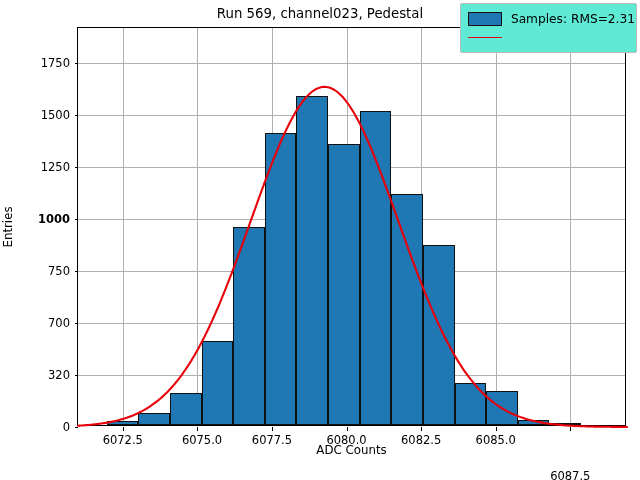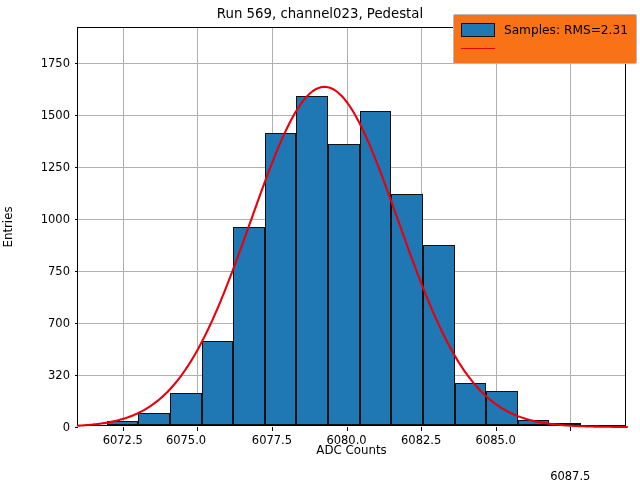--- a/index.html
+++ b/index.html
@@ -52,23 +52,23 @@
   }
   #ylabel{
     position:absolute;left:8px;top:227px;
     font-size:11.8px;color:#000;
     transform:translate(-50%,-50%) rotate(-90deg);
     transform-origin:center center;white-space:nowrap;
   }
 
   
   #legend{
-    position:absolute;right:3px;top:14px;
-    background:#f97316;border:0.9px solid #b8b8b8;border-radius:2px;
-    padding:5px 8px 5px 7px;
+    position:absolute;right:3px;top:3px;
+    background:#5eead4;border:0.9px solid #b8b8b8;border-radius:2px;
+    padding:5px 1px 5px 7px;
     box-sizing:border-box;
   }
   .legrow{display:flex;align-items:center;height:19px;}
   .legkey{width:34px;height:14px;margin-right:9px;flex:0 0 34px;position:relative;}
   .legkey.patch{background:#1f77b4;border:1.05px solid #111;box-sizing:border-box;}
   .legkey.line:after{
     content:"";position:absolute;left:0;right:0;top:6px;height:1.8px;background:#e8000b;
   }
   .legtext{font-size:12.2px;color:#000;white-space:nowrap;}
   .legtext i{font-family:"DejaVu Serif",serif;font-style:italic;}
@@ -114,21 +114,21 @@
         <div class="bar" title="6086.27: 25" style="left: 439.8px; width: 31.63px; height: 5.2px; background: rgb(31, 119, 180); border-color: rgb(17, 17, 17);"></div>
         <div class="bar" title="6087.33: 10" style="left: 471.42px; width: 31.63px; height: 2.08px; background: rgb(31, 119, 180); border-color: rgb(17, 17, 17);"></div>
       </div>
     <svg id="fitsvg" viewBox="0 0 549 399" preserveAspectRatio="none">
       <path id="fitpath" fill="none" stroke="#e8000b" stroke-width="2.1" stroke-linejoin="round" stroke-linecap="round" d="M0.00,397.74 L1.37,397.65 L2.74,397.57 L4.12,397.48 L5.49,397.38 L6.86,397.28 L8.23,397.17 L9.61,397.06 L10.98,396.94 L12.35,396.82 L13.73,396.68 L15.10,396.54 L16.47,396.39 L17.84,396.24 L19.22,396.08 L20.59,395.90 L21.96,395.72 L23.33,395.53 L24.71,395.33 L26.08,395.12 L27.45,394.90 L28.82,394.67 L30.19,394.42 L31.57,394.16 L32.94,393.90 L34.31,393.61 L35.68,393.32 L37.06,393.01 L38.43,392.68 L39.80,392.34 L41.18,391.99 L42.55,391.61 L43.92,391.23 L45.29,390.82 L46.67,390.39 L48.04,389.95 L49.41,389.49 L50.78,389.00 L52.15,388.50 L53.53,387.97 L54.90,387.42 L56.27,386.85 L57.64,386.25 L59.02,385.63 L60.39,384.98 L61.76,384.31 L63.14,383.61 L64.51,382.88 L65.88,382.13 L67.25,381.34 L68.63,380.53 L70.00,379.68 L71.37,378.81 L72.74,377.90 L74.12,376.95 L75.49,375.97 L76.86,374.96 L78.23,373.91 L79.60,372.83 L80.98,371.70 L82.35,370.54 L83.72,369.34 L85.09,368.10 L86.47,366.82 L87.84,365.50 L89.21,364.14 L90.59,362.73 L91.96,361.28 L93.33,359.78 L94.70,358.24 L96.08,356.65 L97.45,355.02 L98.82,353.34 L100.19,351.61 L101.56,349.84 L102.94,348.01 L104.31,346.14 L105.68,344.21 L107.05,342.24 L108.43,340.21 L109.80,338.13 L111.17,336.00 L112.55,333.82 L113.92,331.59 L115.29,329.31 L116.66,326.97 L118.04,324.58 L119.41,322.14 L120.78,319.64 L122.15,317.09 L123.53,314.49 L124.90,311.84 L126.27,309.14 L127.64,306.38 L129.01,303.57 L130.39,300.71 L131.76,297.80 L133.13,294.84 L134.50,291.84 L135.88,288.78 L137.25,285.67 L138.62,282.52 L140.00,279.32 L141.37,276.08 L142.74,272.79 L144.11,269.46 L145.49,266.09 L146.86,262.67 L148.23,259.22 L149.60,255.73 L150.97,252.20 L152.35,248.64 L153.72,245.05 L155.09,241.42 L156.46,237.77 L157.84,234.09 L159.21,230.38 L160.58,226.65 L161.95,222.89 L163.33,219.12 L164.70,215.33 L166.07,211.53 L167.45,207.71 L168.82,203.88 L170.19,200.05 L171.56,196.21 L172.94,192.37 L174.31,188.53 L175.68,184.69 L177.05,180.86 L178.42,177.03 L179.80,173.22 L181.17,169.42 L182.54,165.64 L183.91,161.88 L185.29,158.14 L186.66,154.42 L188.03,150.74 L189.41,147.09 L190.78,143.47 L192.15,139.89 L193.52,136.35 L194.90,132.86 L196.27,129.41 L197.64,126.01 L199.01,122.67 L200.38,119.38 L201.76,116.15 L203.13,112.98 L204.50,109.88 L205.87,106.84 L207.25,103.88 L208.62,100.99 L209.99,98.17 L211.36,95.44 L212.74,92.78 L214.11,90.21 L215.48,87.72 L216.86,85.33 L218.23,83.02 L219.60,80.81 L220.97,78.70 L222.35,76.68 L223.72,74.76 L225.09,72.94 L226.46,71.23 L227.83,69.62 L229.21,68.12 L230.58,66.73 L231.95,65.45 L233.32,64.27 L234.70,63.22 L236.07,62.27 L237.44,61.44 L238.82,60.72 L240.19,60.12 L241.56,59.64 L242.93,59.27 L244.31,59.02 L245.68,58.89 L247.05,58.88 L248.42,58.99 L249.79,59.21 L251.17,59.55 L252.54,60.01 L253.91,60.58 L255.28,61.27 L256.66,62.08 L258.03,63.00 L259.40,64.03 L260.77,65.18 L262.15,66.44 L263.52,67.81 L264.89,69.29 L266.27,70.87 L267.64,72.56 L269.01,74.36 L270.38,76.25 L271.76,78.25 L273.13,80.34 L274.50,82.53 L275.87,84.82 L277.24,87.20 L278.62,89.66 L279.99,92.21 L281.36,94.85 L282.73,97.57 L284.11,100.37 L285.48,103.24 L286.85,106.19 L288.23,109.21 L289.60,112.30 L290.97,115.45 L292.34,118.67 L293.72,121.95 L295.09,125.28 L296.46,128.67 L297.83,132.10 L299.21,135.59 L300.58,139.12 L301.95,142.69 L303.32,146.30 L304.69,149.94 L306.07,153.62 L307.44,157.33 L308.81,161.06 L310.18,164.82 L311.56,168.60 L312.93,172.39 L314.30,176.20 L315.68,180.02 L317.05,183.85 L318.42,187.69 L319.79,191.53 L321.17,195.37 L322.54,199.21 L323.91,203.05 L325.28,206.88 L326.65,210.70 L328.03,214.50 L329.40,218.30 L330.77,222.07 L332.14,225.83 L333.52,229.57 L334.89,233.28 L336.26,236.97 L337.64,240.63 L339.01,244.26 L340.38,247.86 L341.75,251.43 L343.13,254.97 L344.50,258.46 L345.87,261.92 L347.24,265.35 L348.62,268.73 L349.99,272.07 L351.36,275.37 L352.73,278.62 L354.10,281.83 L355.48,284.99 L356.85,288.11 L358.22,291.17 L359.59,294.19 L360.97,297.16 L362.34,300.08 L363.71,302.95 L365.09,305.77 L366.46,308.54 L367.83,311.26 L369.20,313.92 L370.58,316.53 L371.95,319.09 L373.32,321.60 L374.69,324.05 L376.06,326.45 L377.44,328.80 L378.81,331.10 L380.18,333.34 L381.55,335.53 L382.93,337.67 L384.30,339.76 L385.67,341.80 L387.05,343.79 L388.42,345.72 L389.79,347.61 L391.16,349.44 L392.54,351.23 L393.91,352.97 L395.28,354.66 L396.65,356.30 L398.03,357.90 L399.40,359.45 L400.77,360.96 L402.14,362.42 L403.51,363.83 L404.89,365.21 L406.26,366.54 L407.63,367.83 L409.00,369.08 L410.38,370.29 L411.75,371.46 L413.12,372.59 L414.50,373.68 L415.87,374.74 L417.24,375.76 L418.61,376.74 L419.99,377.69 L421.36,378.61 L422.73,379.50 L424.10,380.35 L425.47,381.17 L426.85,381.96 L428.22,382.72 L429.59,383.46 L430.96,384.16 L432.34,384.84 L433.71,385.49 L435.08,386.12 L436.45,386.72 L437.83,387.30 L439.20,387.85 L440.57,388.38 L441.95,388.89 L443.32,389.38 L444.69,389.85 L446.06,390.30 L447.44,390.73 L448.81,391.14 L450.18,391.53 L451.55,391.91 L452.92,392.27 L454.30,392.61 L455.67,392.94 L457.04,393.25 L458.41,393.55 L459.79,393.83 L461.16,394.11 L462.53,394.37 L463.91,394.61 L465.28,394.85 L466.65,395.07 L468.02,395.29 L469.40,395.49 L470.77,395.68 L472.14,395.86 L473.51,396.04 L474.88,396.20 L476.26,396.36 L477.63,396.51 L479.00,396.65 L480.37,396.79 L481.75,396.91 L483.12,397.03 L484.49,397.15 L485.86,397.26 L487.24,397.36 L488.61,397.46 L489.98,397.55 L491.36,397.64 L492.73,397.72 L494.10,397.80 L495.47,397.87 L496.85,397.94 L498.22,398.00 L499.59,398.06 L500.96,398.12 L502.33,398.18 L503.71,398.23 L505.08,398.28 L506.45,398.32 L507.82,398.37 L509.20,398.41 L510.57,398.45 L511.94,398.48 L513.32,398.52 L514.69,398.55 L516.06,398.58 L517.43,398.60 L518.81,398.63 L520.18,398.66 L521.55,398.68 L522.92,398.70 L524.29,398.72 L525.67,398.74 L527.04,398.76 L528.41,398.77 L529.78,398.79 L531.16,398.80 L532.53,398.82 L533.90,398.83 L535.27,398.84 L536.65,398.85 L538.02,398.86 L539.39,398.87 L540.77,398.88 L542.14,398.89 L543.51,398.90 L544.88,398.91 L546.26,398.91 L547.63,398.92 L549.00,398.93"></path>
     </svg>
     <div id="xticks">
         <div class="xtick" style="left: 44.76px;"></div>
         <div class="xticklabel" style="left: 44.76px;">6072.5</div>
         <div class="xtick" style="left: 119.35px;"></div>
-        <div class="xticklabel" style="left: 108px;">6075.0</div>
+        <div class="xticklabel" style="left: 124px;">6075.0</div>
         <div class="xtick" style="left: 193.94px;"></div>
         <div class="xticklabel" style="left: 193.94px;">6077.5</div>
         <div class="xtick" style="left: 268.53px;"></div>
         <div class="xticklabel" style="left: 268.53px;">6080.0</div>
         <div class="xtick" style="left: 343.13px;"></div>
         <div class="xticklabel" style="left: 343.13px;">6082.5</div>
         <div class="xtick" style="left: 417.72px;"></div>
         <div class="xticklabel" style="left: 417.72px;">6085.0</div>
         <div class="xtick" style="left: 492.31px;"></div>
         <div class="xticklabel" style="left: 492.31px; margin-top: 36px;">6087.5</div>
@@ -136,21 +136,21 @@
     <div id="yticks">
         <div class="ytick" style="top: 399px;"></div>
         <div class="yticklabel" style="top: 399px;">0</div>
         <div class="ytick" style="top: 346.99px;"></div>
         <div class="yticklabel" style="top: 346.99px;">320</div>
         <div class="ytick" style="top: 294.99px;"></div>
         <div class="yticklabel" style="top: 294.99px;">700</div>
         <div class="ytick" style="top: 242.98px;"></div>
         <div class="yticklabel" style="top: 242.98px;">750</div>
         <div class="ytick" style="top: 190.97px;"></div>
-        <div class="yticklabel" style="top: 190.97px;">1000</div>
+        <div class="yticklabel" style="top: 190.97px; font-weight: bold;">1000</div>
         <div class="ytick" style="top: 138.96px;"></div>
         <div class="yticklabel" style="top: 138.96px;">1250</div>
         <div class="ytick" style="top: 86.96px;"></div>
         <div class="yticklabel" style="top: 86.96px;">1500</div>
         <div class="ytick" style="top: 34.95px;"></div>
         <div class="yticklabel" style="top: 34.95px;">1750</div>
       </div>
   </div>
 
   <div id="xlabel">ADC Counts</div>

